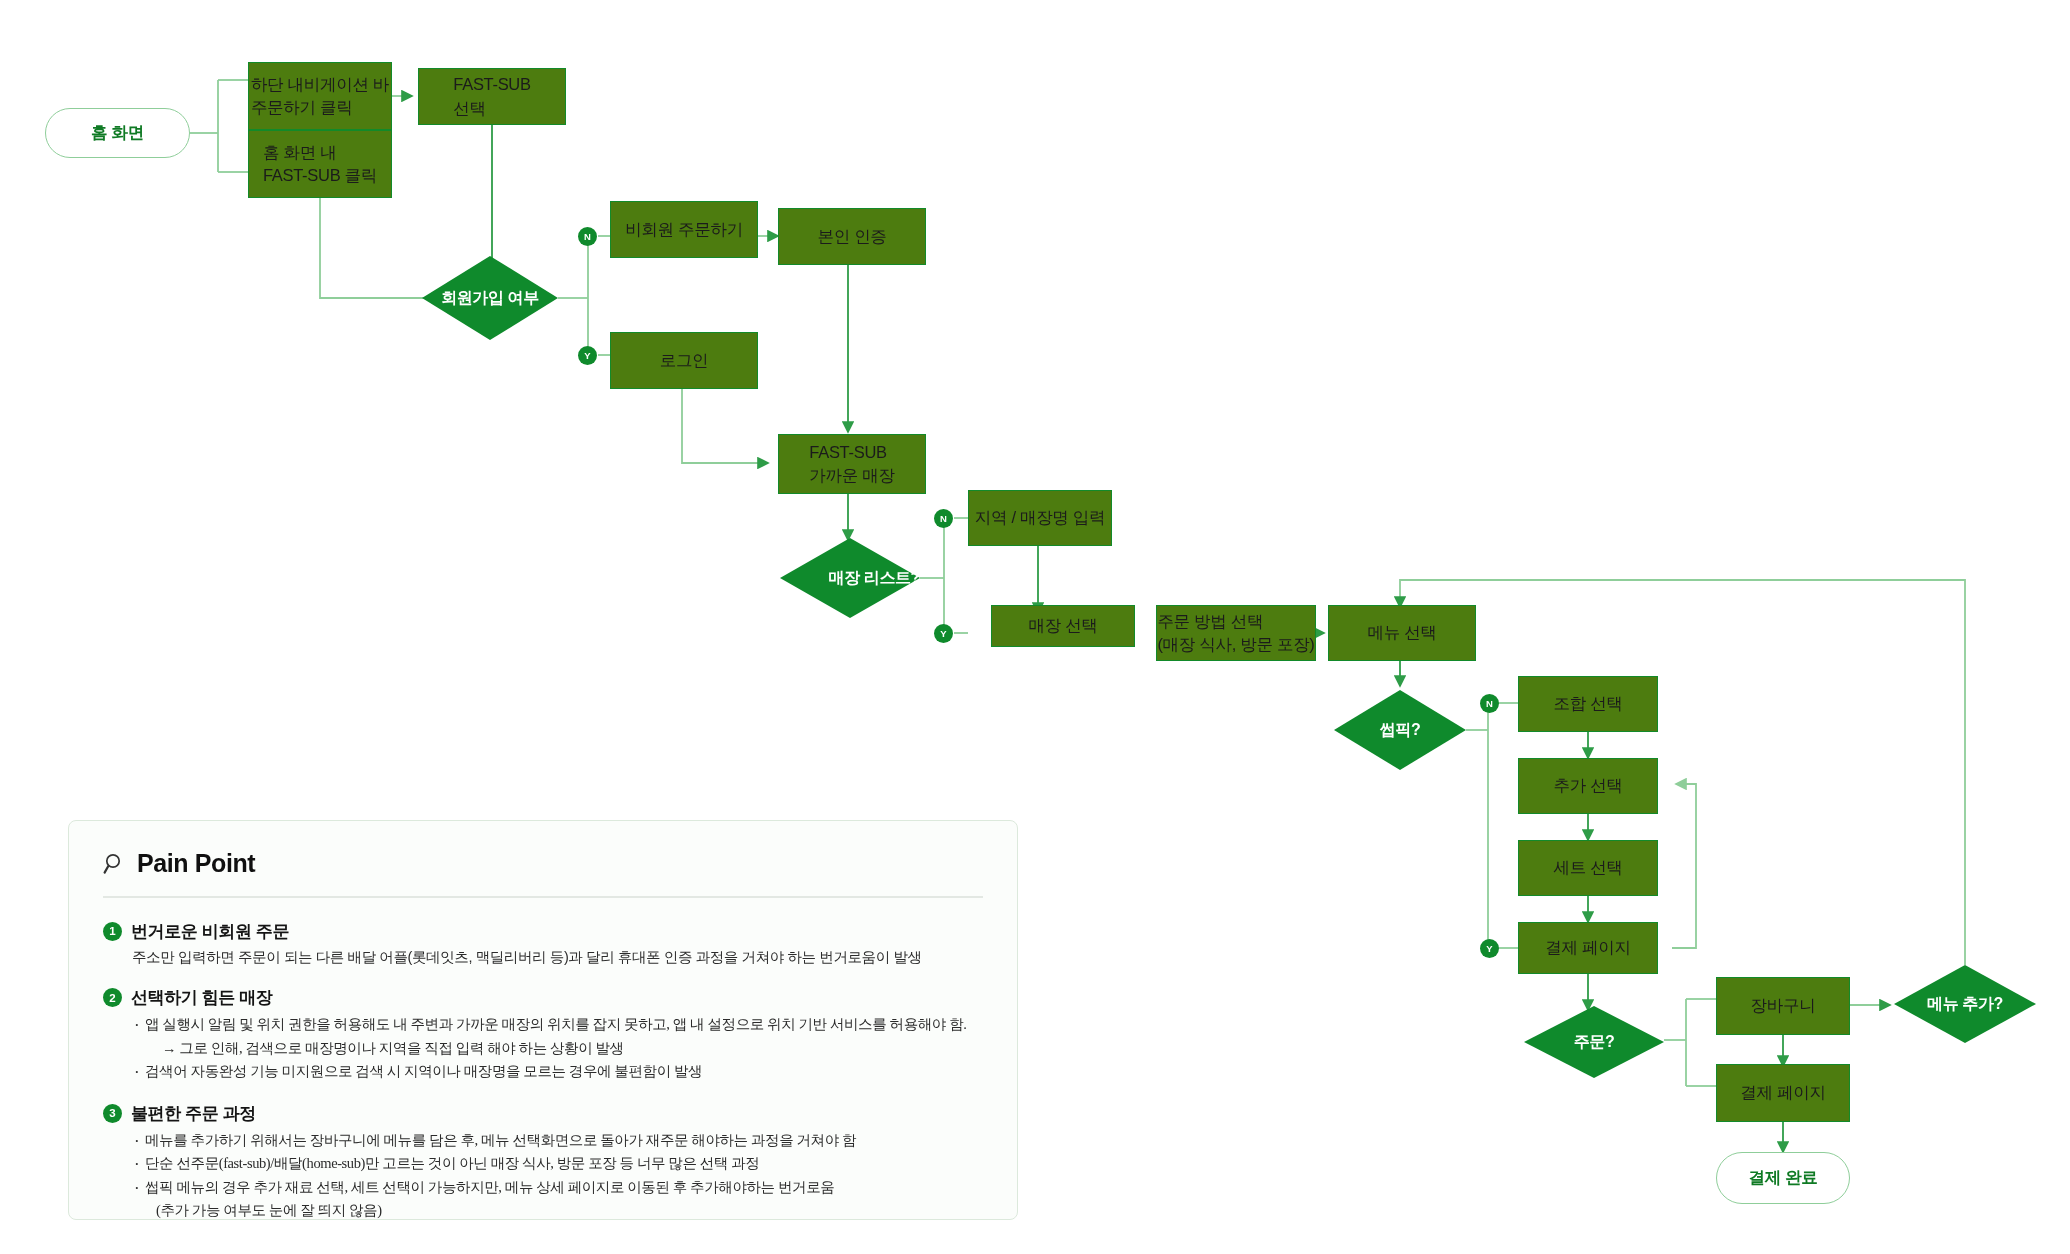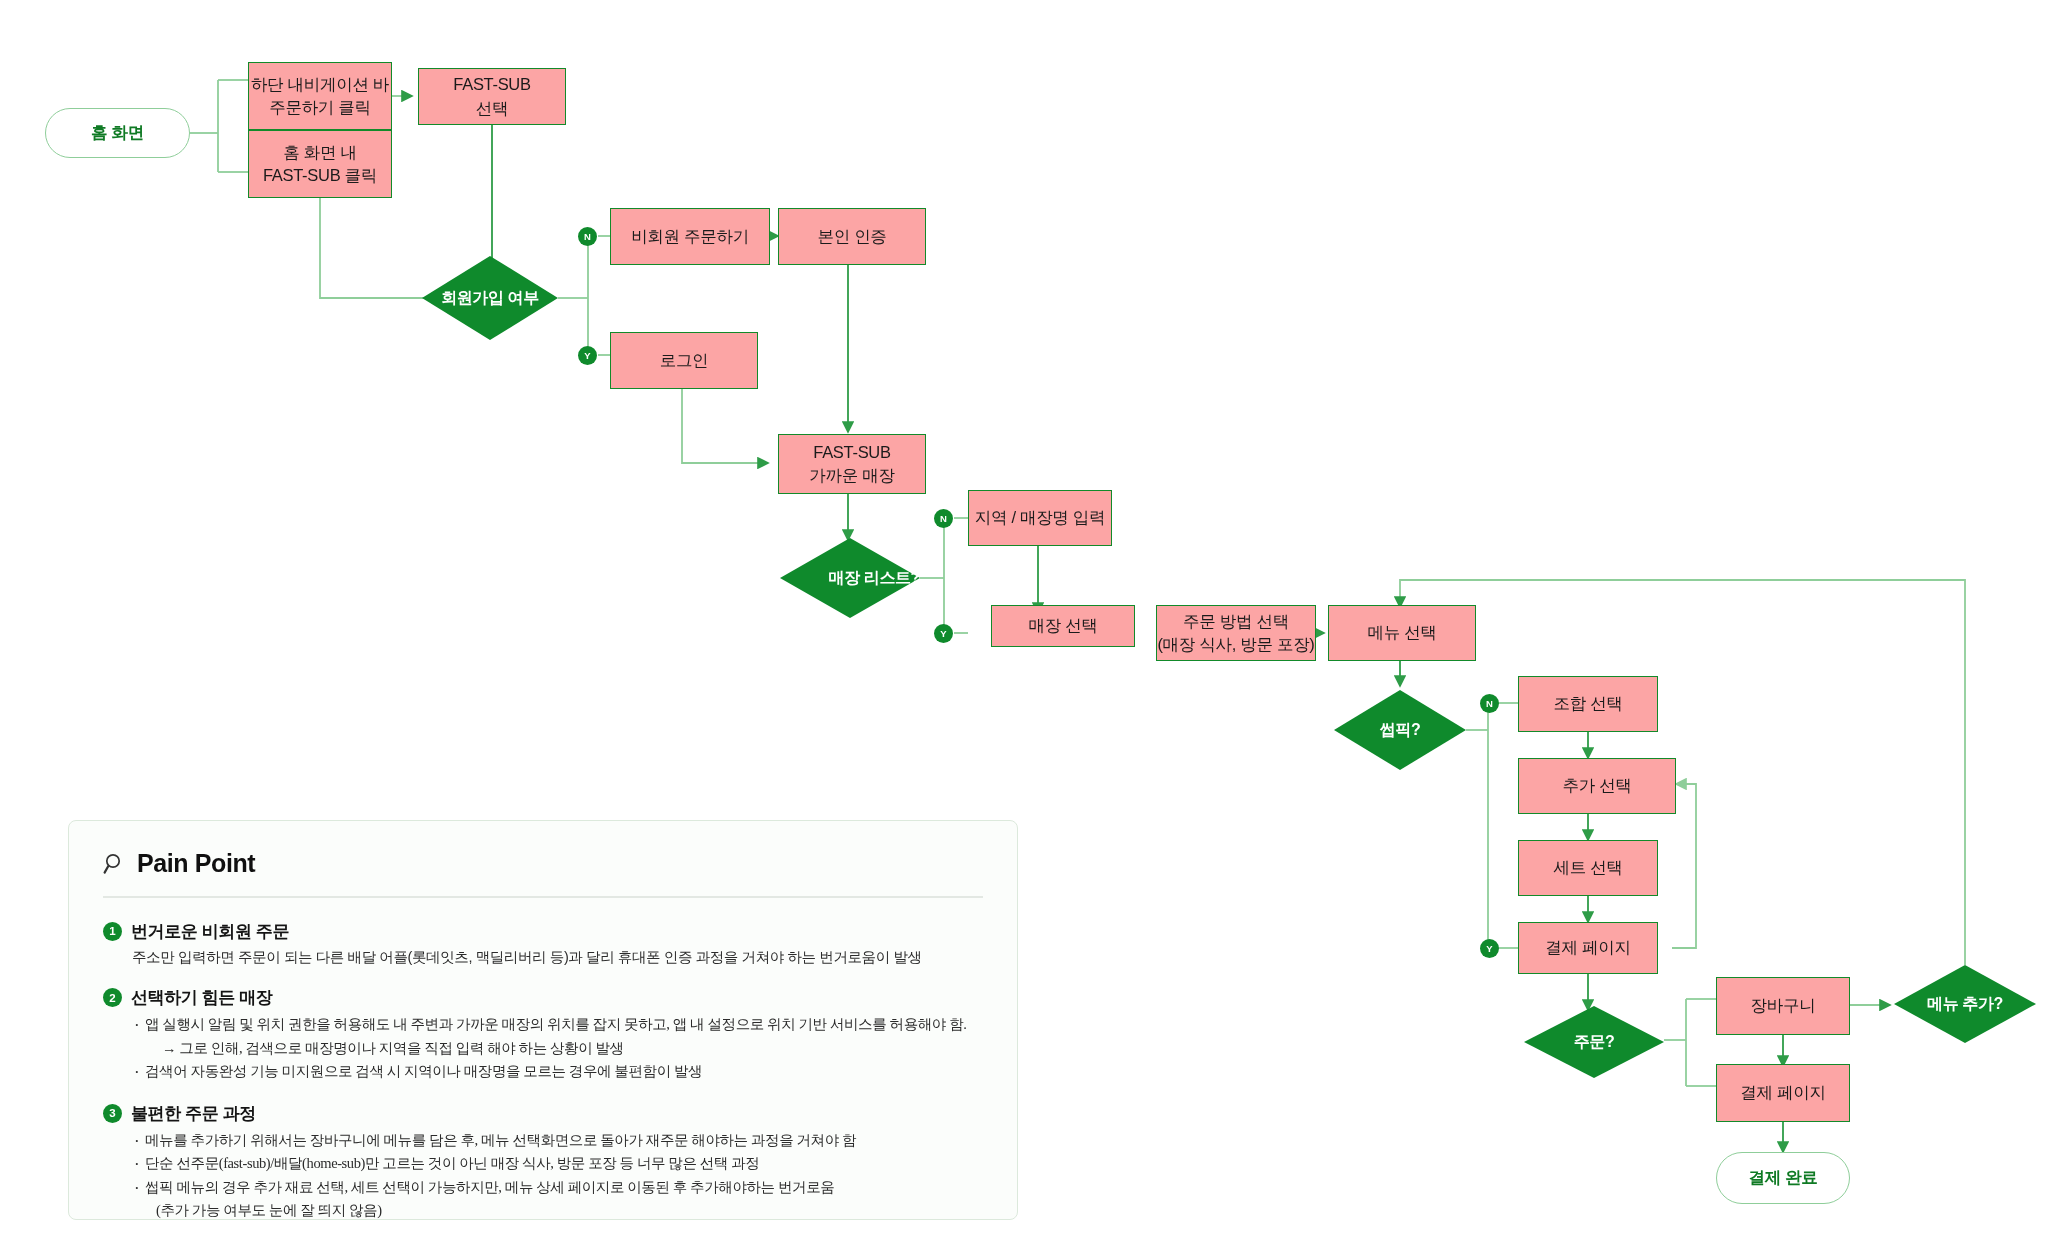--- a/index.html
+++ b/index.html
@@ -17,26 +17,26 @@
   #flow-canvas {
     position: absolute;
     left: 0;
     top: 0;
     width: 2070px;
     height: 1254px;
   }
   .node-box {
     position: absolute;
     box-sizing: border-box;
-    background: #fca5a5;
+    background: #4d7c0f;
     border: 1.6px solid #128a2a;
     display: flex;
     align-items: center;
     justify-content: center;
-    text-align: center;
+    text-align: left;
     color: #1b1b1b;
     font-size: 16.5px;
     line-height: 1.42;
     letter-spacing: -0.3px;
     white-space: pre-line;
   }
   .node-terminal {
     position: absolute;
     box-sizing: border-box;
     background: #ffffff;
@@ -275,21 +275,21 @@
 <div class="node-box" style="left:418px;top:68px;width:148px;height:57px;">FAST-SUB
 선택</div>
 
 <div class="node-diamond" style="left:422px;top:256px;width:136px;height:84px;">
   <span class="dia-shape"></span>
   <span class="dia-label">회원가입 여부</span>
 </div>
 <div class="branch-badge" style="left:578px;top:227px;">N</div>
 <div class="branch-badge" style="left:578px;top:346px;">Y</div>
 
-<div class="node-box" style="left:610px;top:208px;width:160px;height:57px;">비회원 주문하기</div>
+<div class="node-box" style="left:610px;top:201px;width:148px;height:57px;">비회원 주문하기</div>
 
 <div class="node-box" style="left:778px;top:208px;width:148px;height:57px;">본인 인증</div>
 
 <div class="node-box" style="left:610px;top:332px;width:148px;height:57px;">로그인</div>
 
 <div class="node-box" style="left:778px;top:434px;width:148px;height:60px;">FAST-SUB
 가까운 매장</div>
 
 <div class="node-diamond" style="left:780px;top:538px;width:140px;height:80px;justify-content:flex-end;">
   <span class="dia-shape"></span>
@@ -309,21 +309,21 @@
 
 <div class="node-diamond" style="left:1334px;top:690px;width:132px;height:80px;">
   <span class="dia-shape"></span>
   <span class="dia-label">썹픽?</span>
 </div>
 <div class="branch-badge" style="left:1480px;top:694px;">N</div>
 <div class="branch-badge" style="left:1480px;top:939px;">Y</div>
 
 <div class="node-box" style="left:1518px;top:676px;width:140px;height:56px;">조합 선택</div>
 
-<div class="node-box" style="left:1518px;top:758px;width:158px;height:56px;">추가 선택</div>
+<div class="node-box" style="left:1518px;top:758px;width:140px;height:56px;">추가 선택</div>
 
 <div class="node-box" style="left:1518px;top:840px;width:140px;height:56px;">세트 선택</div>
 
 <div class="node-box" style="left:1518px;top:922px;width:140px;height:52px;">결제 페이지</div>
 
 <div class="node-diamond" style="left:1524px;top:1006px;width:140px;height:72px;">
   <span class="dia-shape"></span>
   <span class="dia-label">주문?</span>
 </div>
 

